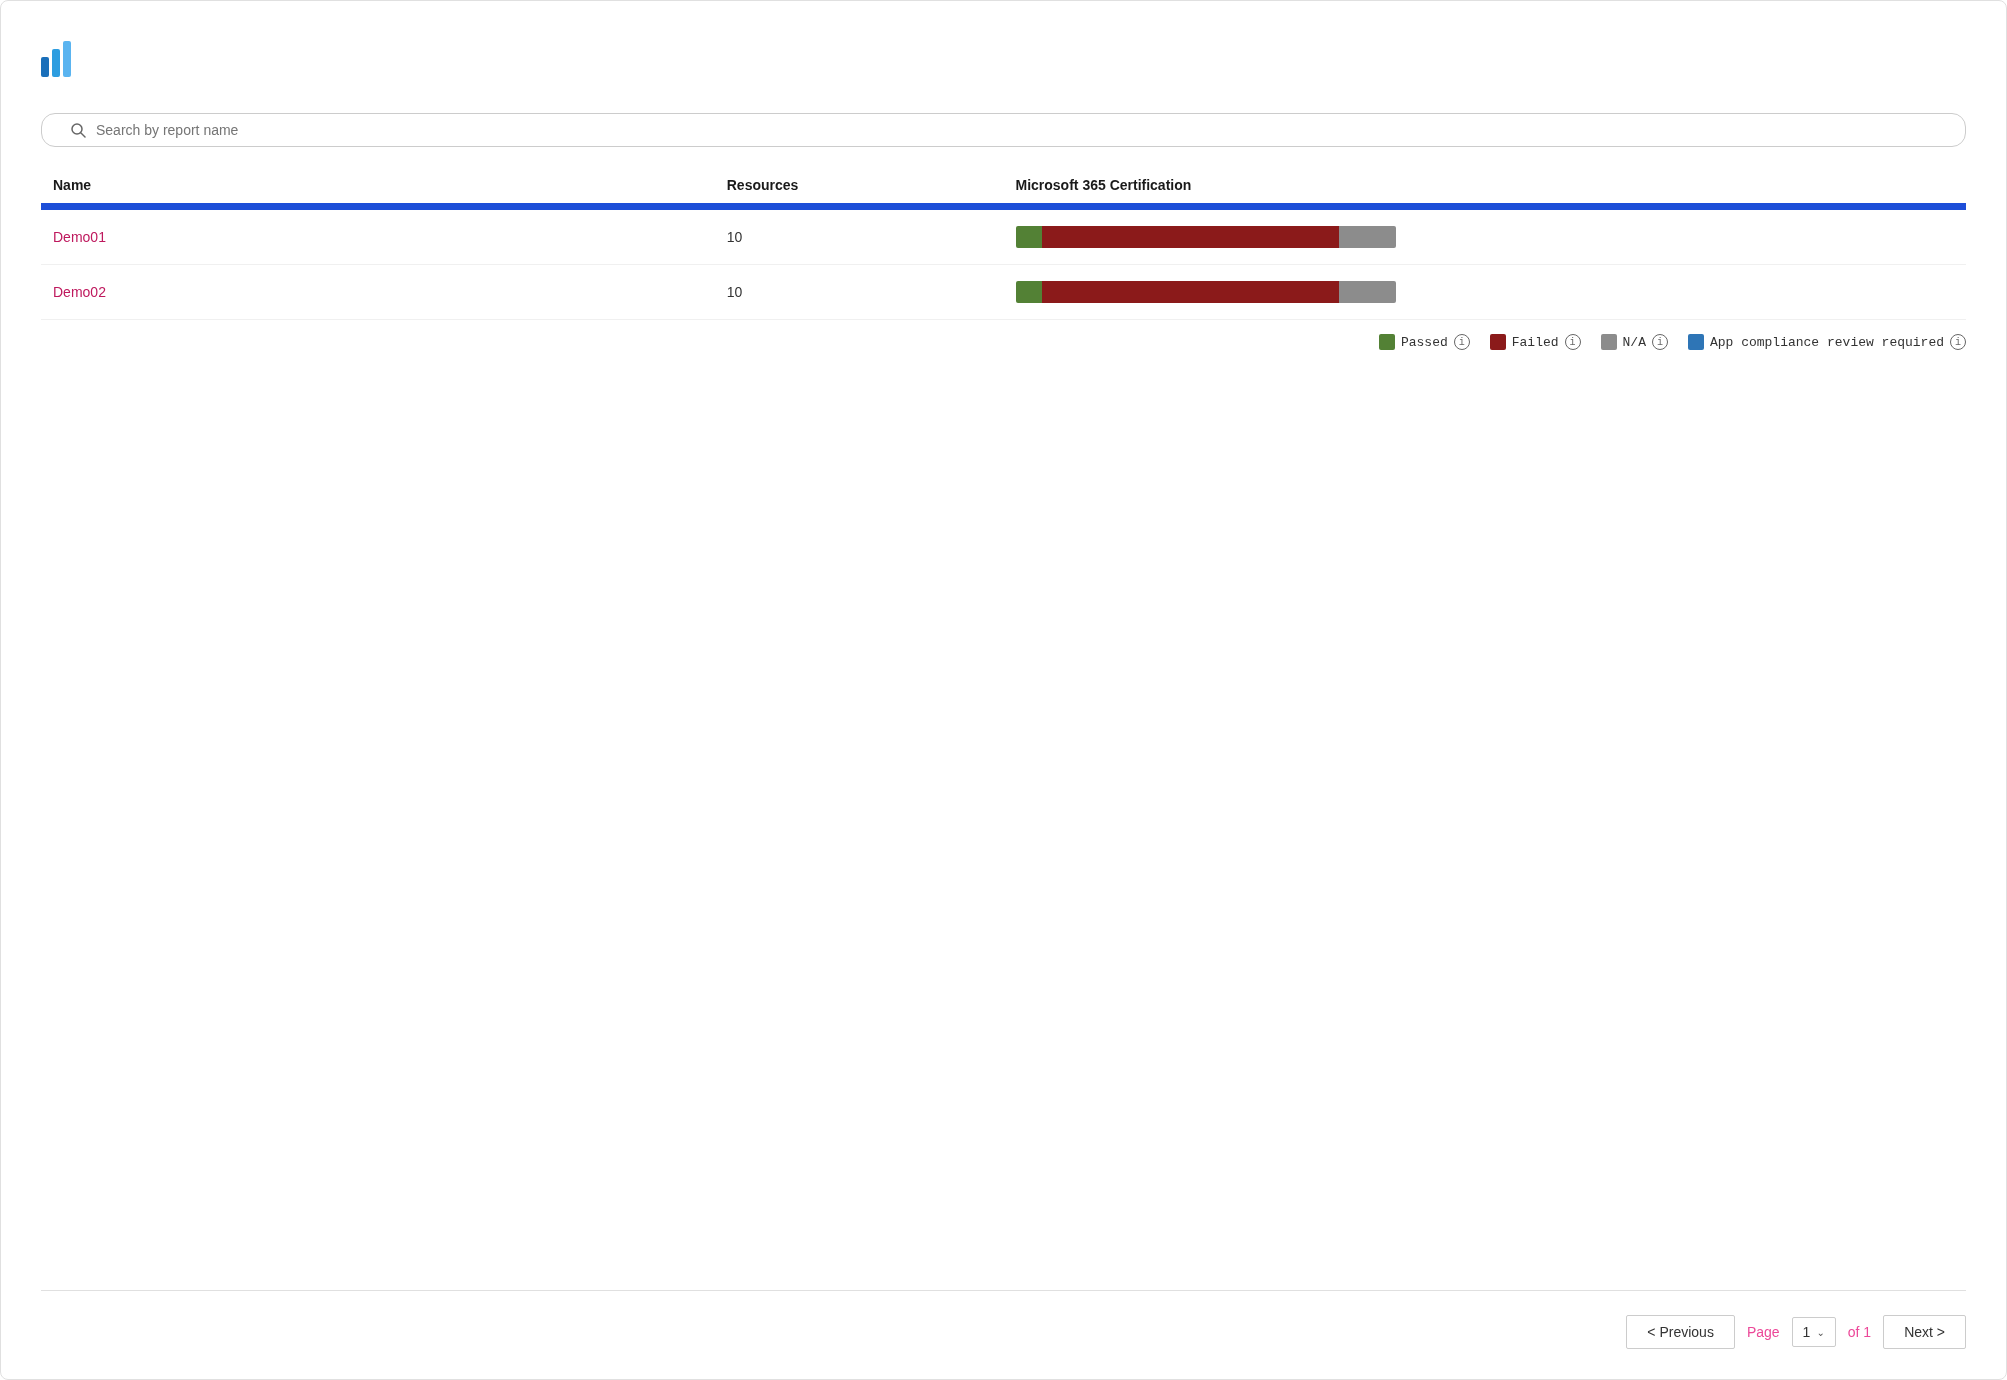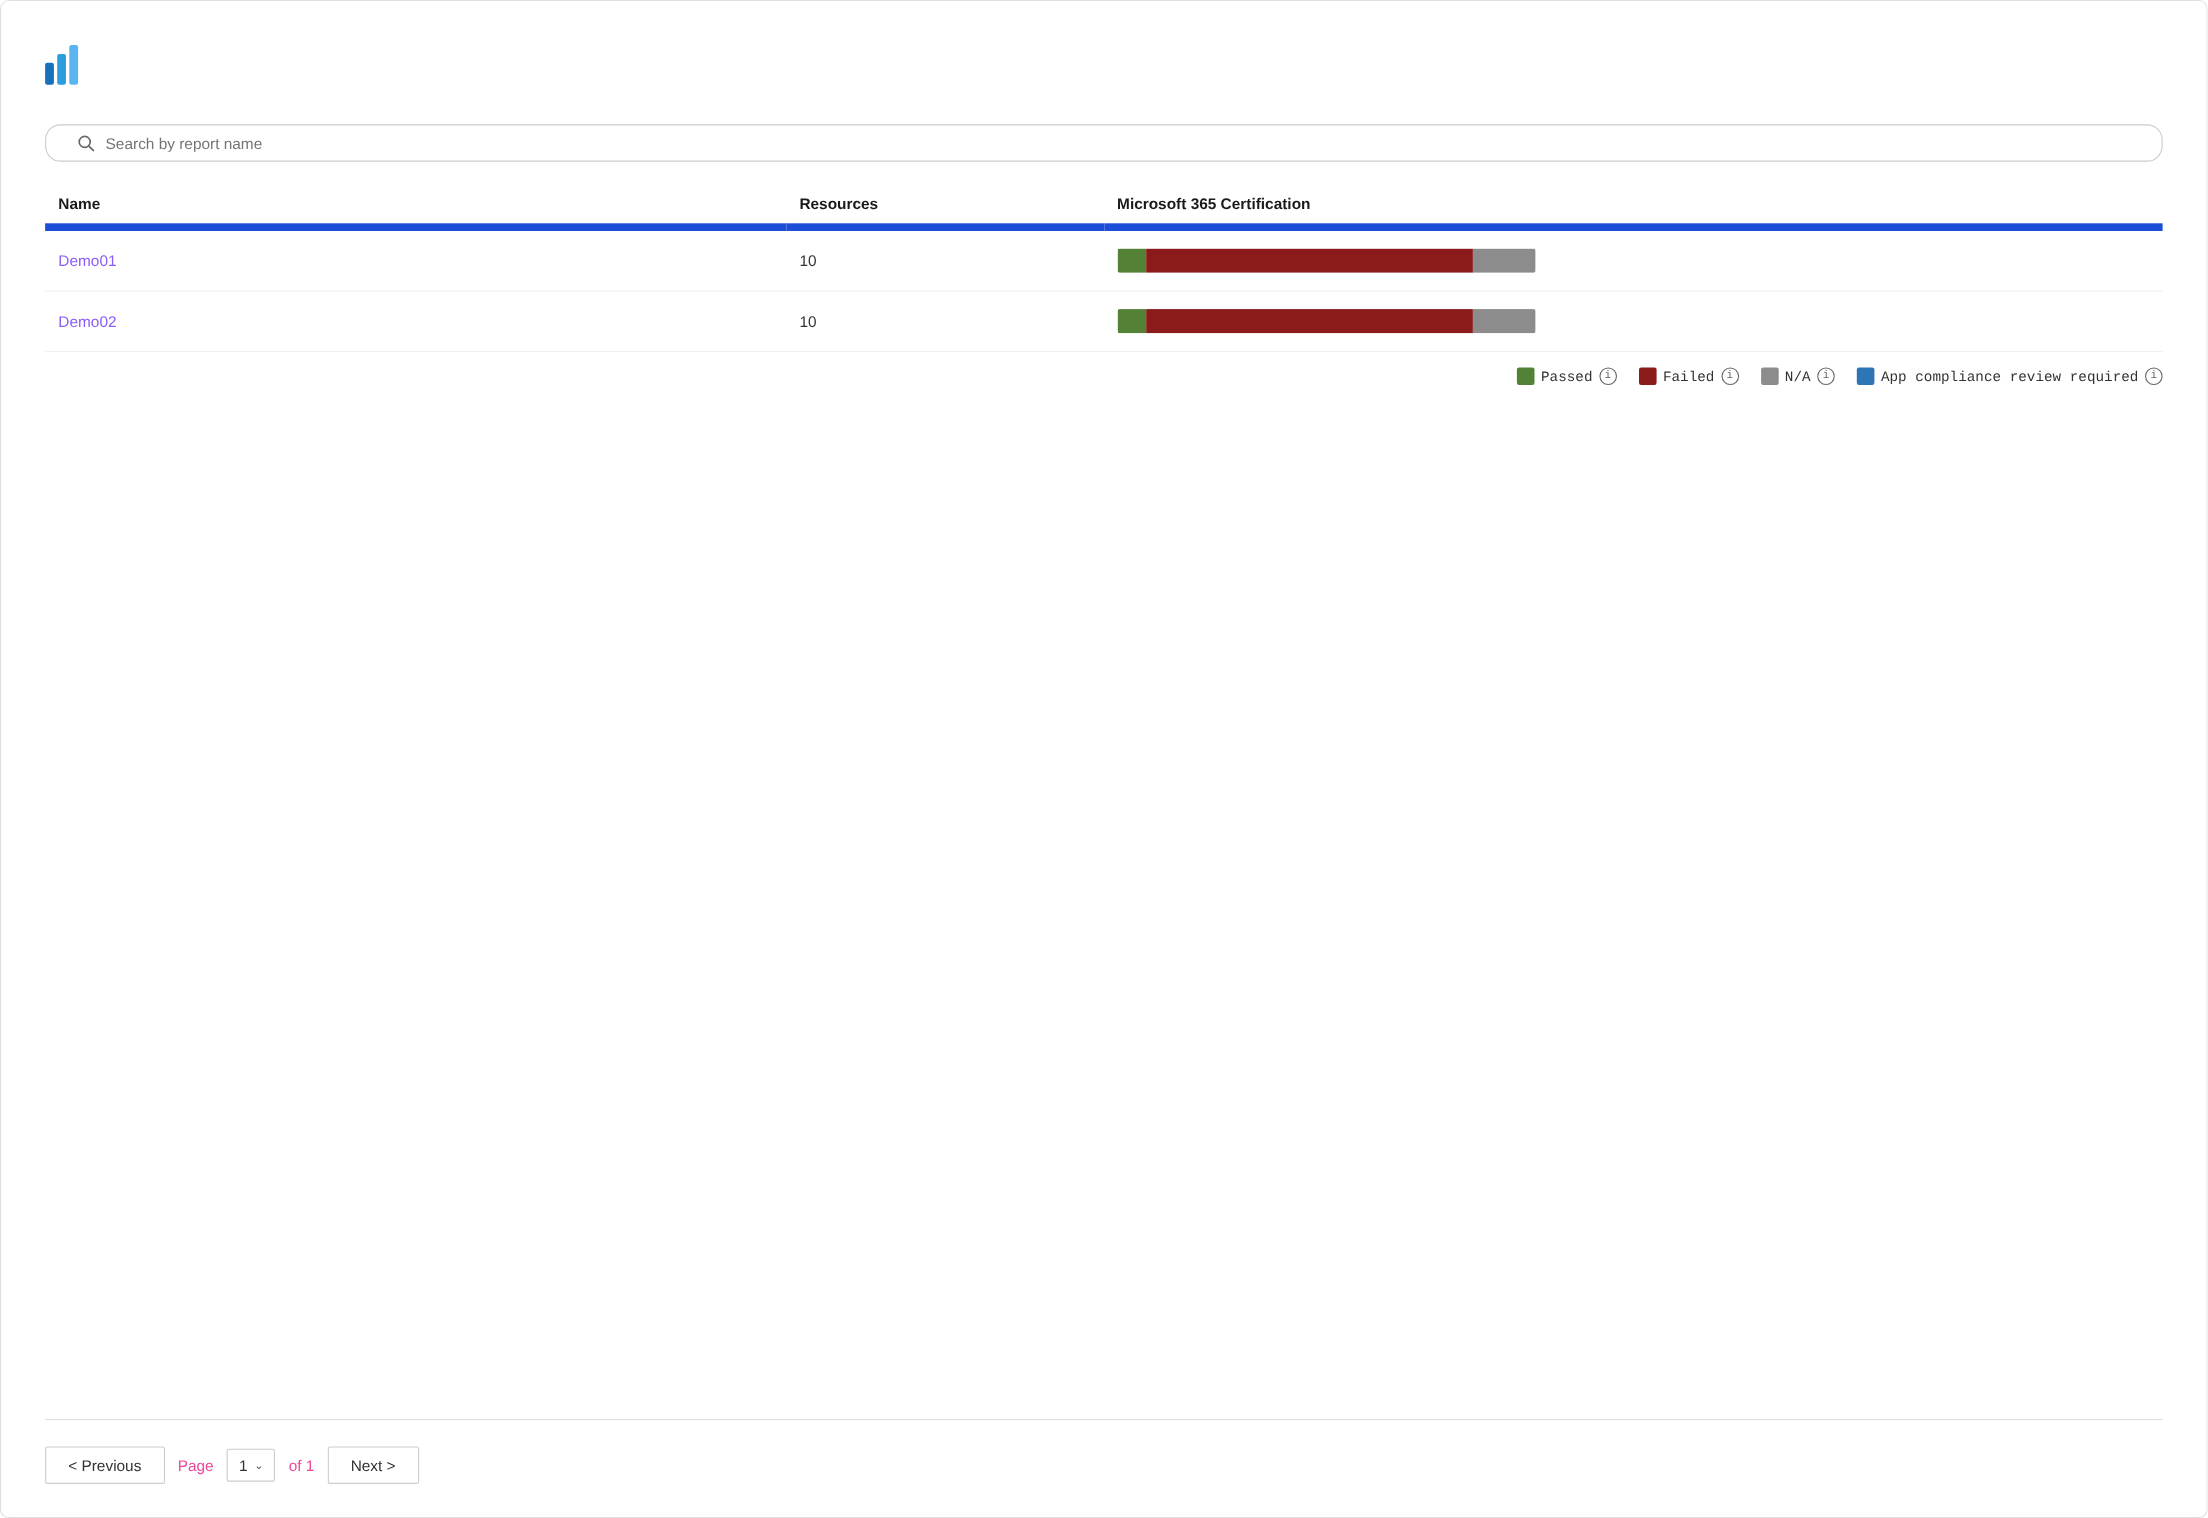--- a/index.html
+++ b/index.html
@@ -85,21 +85,21 @@
       font-size: 14px;
       color: #1a1a1a;
     }
     td {
       padding: 16px 12px;
       font-size: 14px;
       border-bottom: 1px solid #f0f0f0;
       vertical-align: middle;
     }
     .name-link {
-      color: #8b5cf6;
+      color: #be185d;
       text-decoration: none;
       cursor: pointer;
     }
     .bar-container {
       display: flex;
       width: 380px;
       height: 22px;
       border-radius: 2px;
       overflow: hidden;
     }
@@ -144,20 +144,21 @@
     }
 
     .spacer { flex: 1; }
 
     .pagination-bar {
       border-top: 1px solid #e0e0e0;
       padding-top: 24px;
       display: flex;
       align-items: center;
       gap: 12px;
+      justify-content: flex-end;
     }
     .pagination-btn {
       border: 1px solid #ccc;
       background: #fff;
       padding: 8px 20px;
       font-size: 14px;
       cursor: pointer;
       color: #333;
       border-radius: 2px;
     }

